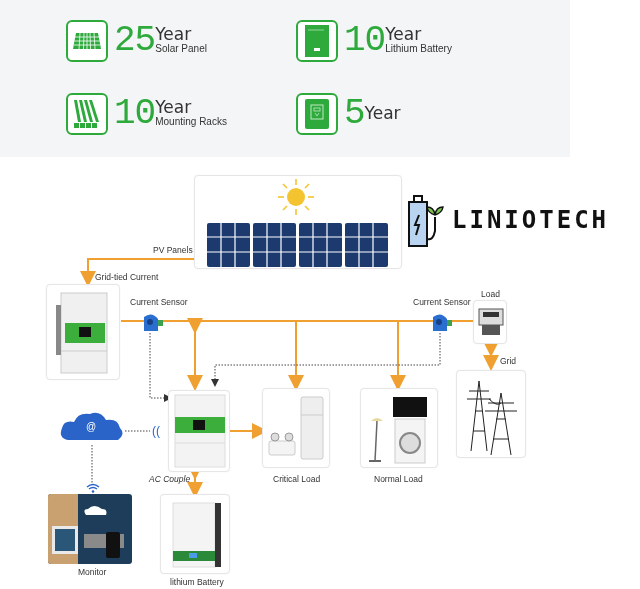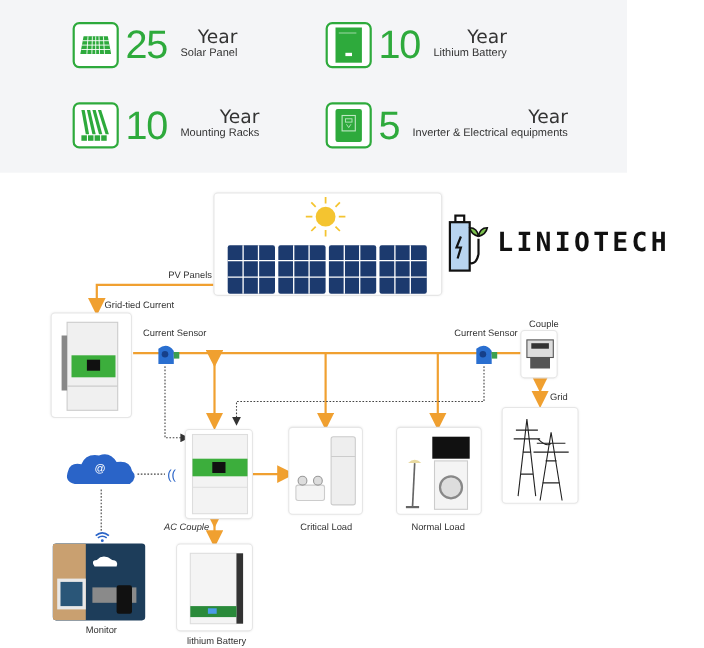--- a/index.html
+++ b/index.html
@@ -1,21 +1,21 @@
 <!DOCTYPE html>
 <html><head>
 <meta charset="utf-8">
 <style>
   * { box-sizing: border-box; margin: 0; padding: 0; }
   body { width: 640px; height: 589px; background: #ffffff; font-family: "Liberation Sans", sans-serif; position: relative; overflow: hidden; }
   .warranty-band { position: absolute; left: 0; top: 0; width: 570px; height: 157px; background: #f4f5f7; }
   .w-item { position: absolute; display: flex; align-items: center; }
   .w-icon { width: 42px; height: 42px; border: 2px solid #2eaa3c; border-radius: 6px; display: flex; align-items: center; justify-content: center; margin-right: 6px; background: #fff; }
-  .w-num { font-family: Liberation Sans, sans-serif; font-size: 36px; color: #2eaa3c; line-height: 1; letter-spacing: -1px; }
-  .w-txt { display: flex; flex-direction: column; margin-left: 12px; margin-top: -2px; text-align: right; }
+  .w-num { font-family: Liberation Mono, monospace; font-size: 36px; color: #2eaa3c; line-height: 1; letter-spacing: -1px; }
+  .w-txt { display: flex; flex-direction: column; margin-left: 0; margin-top: -2px; }
   .w-year { font-family: "DejaVu Sans", sans-serif; font-size: 17px; color: #333; line-height: 1; }
   .w-sub { font-size: 10px; color: #333; line-height: 1.2; }
 
   .abs { position: absolute; }
   .label { position: absolute; font-size: 8.5px; color: #333; white-space: nowrap; text-align: center; }
   .card { position: absolute; background: #fff; border: 1px solid #e6e6e6; border-radius: 4px; box-shadow: 0 0 2px rgba(0,0,0,0.06); }
   .logo-text { position: absolute; left: 452px; top: 206px; font-family: "DejaVu Sans Mono", monospace; font-size: 24px; letter-spacing: 3px; color: #111; font-weight: bold; }
   svg { display: block; }
 </style>
 </head>
@@ -87,21 +87,20 @@
       <svg width="26" height="32" viewBox="0 0 26 32">
           <rect x="1" y="1" width="24" height="30" rx="2" fill="#2eaa3c"></rect>
           <rect x="7" y="7" width="12" height="14" fill="none" stroke="#bfe8c4" stroke-width="1"></rect>
           <rect x="10" y="10" width="6" height="3" fill="none" stroke="#bfe8c4" stroke-width="0.8"></rect>
           <path d="M11 15 l2 3 l2 -3" fill="none" stroke="#bfe8c4" stroke-width="0.8"></path>
         </svg>
     </div>
     <span class="w-num">5</span>
     <div class="w-txt">
       <span class="w-year">Year</span>
-      <span class="w-sub">Inverter &amp; Electrical equipments</span>
     </div>
   </div>
 </div>
 
 <svg class="abs" style="left:0;top:0;" width="640" height="589">
   <defs>
     <marker id="oa" markerWidth="8" markerHeight="8" refX="4" refY="4" orient="auto">
         <path d="M0,0 L8,4 L0,8 Z" fill="#f0a030"></path>
       </marker>
     <marker id="ba" markerWidth="8" markerHeight="8" refX="4" refY="4" orient="auto">
@@ -176,21 +175,21 @@
     <path d="M21 46 q6 2 8 -8 v-14" fill="none" stroke="#111" stroke-width="2"></path>
     <path d="M29 22 q-7 -2 -8 -8 q7 0 8 8 q1 -8 8 -8 q-1 6 -8 8" fill="#7cc24e" stroke="#111" stroke-width="1.5"></path>
   </svg>
 </div>
 <div class="logo-text">LINIOTECH</div>
 
 <div class="label" style="left:153px;top:245px;">PV Panels</div>
 <div class="label" style="left:95px;top:272px;">Grid-tied Current</div>
 <div class="label" style="left:130px;top:297px;">Current Sensor</div>
 <div class="label" style="left:413px;top:297px;">Current Sensor</div>
-<div class="label" style="left:481px;top:289px;">Couple</div>
+<div class="label" style="left:481px;top:289px;">Load</div>
 <div class="label" style="left:500px;top:356px;">Grid</div>
 <div class="label" style="left:149px;top:474px;font-style:italic;">AC Couple</div>
 <div class="label" style="left:273px;top:474px;">Critical Load</div>
 <div class="label" style="left:374px;top:474px;">Normal Load</div>
 <div class="label" style="left:78px;top:567px;">Monitor</div>
 <div class="label" style="left:170px;top:577px;">lithium Battery</div>
 
 <div class="card" style="left:46px;top:284px;width:74px;height:96px;">
   <svg width="74" height="96" viewBox="0 0 74 96">
     <rect x="14" y="8" width="46" height="80" fill="#f0f0f0" stroke="#ccc"></rect>

